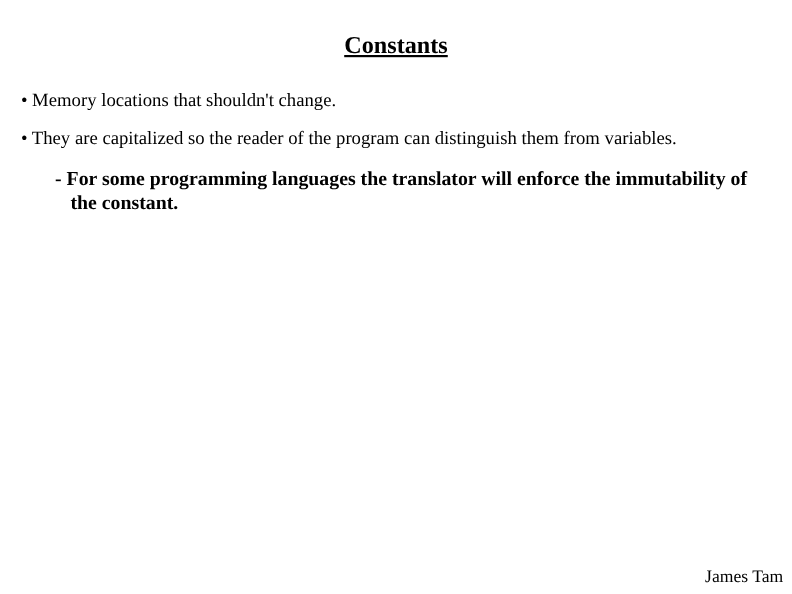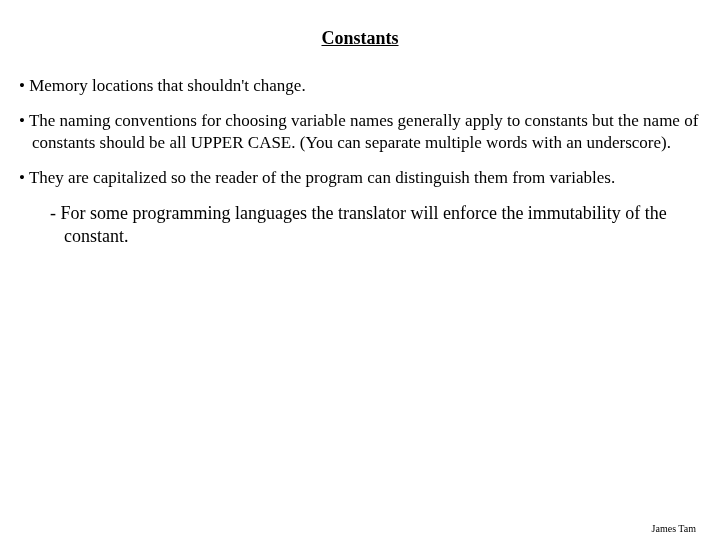--- a/index.html
+++ b/index.html
@@ -7,21 +7,21 @@
       width: 720px;
       height: 540px;
       background: #ffffff;
       font-family: "Times New Roman", Times, serif;
       color: #000000;
       position: relative;
       padding: 28px 18px 0 18px;
     }
     .title {
       text-align: center;
-      font-size: 18px;
+      font-size: 22px;
       font-weight: bold;
       text-decoration: underline;
       margin-bottom: 26px;
     }
     .bullet-list {
       list-style: none;
     }
     .bullet-item {
       font-size: 17px;
       line-height: 1.25;
@@ -36,39 +36,39 @@
       list-style: none;
       margin-top: 6px;
       margin-left: 30px;
     }
     .sub-item {
       font-size: 18px;
       line-height: 1.25;
       margin-bottom: 4px;
       padding-left: 16px;
       text-indent: -14px;
+      font-weight: bold;
     }
     .sub-item::before {
       content: "- ";
     }
     .footer {
       position: absolute;
       bottom: 6px;
-      right: 24px;
-      font-size: 10px;
+      right: 8px;
+      font-size: 16px;
     }
   </style>
 </head>
 <body>
 
 <h1 class="title">Constants</h1>
 
 <ul class="bullet-list">
   <li class="bullet-item">Memory locations that shouldn't change.</li>
-  <li class="bullet-item">The naming conventions for choosing variable names generally apply to constants but the name of constants should be all UPPER CASE.  (You can separate multiple words with an underscore).</li>
   <li class="bullet-item">They are capitalized so the reader of the program can distinguish them from variables.</li>
 </ul>
 
 <ul class="sub-list">
   <li class="sub-item">For some programming languages the translator will enforce the immutability of the constant.</li>
 </ul>
 
 <div class="footer">James Tam</div>
 
 </body></html>

